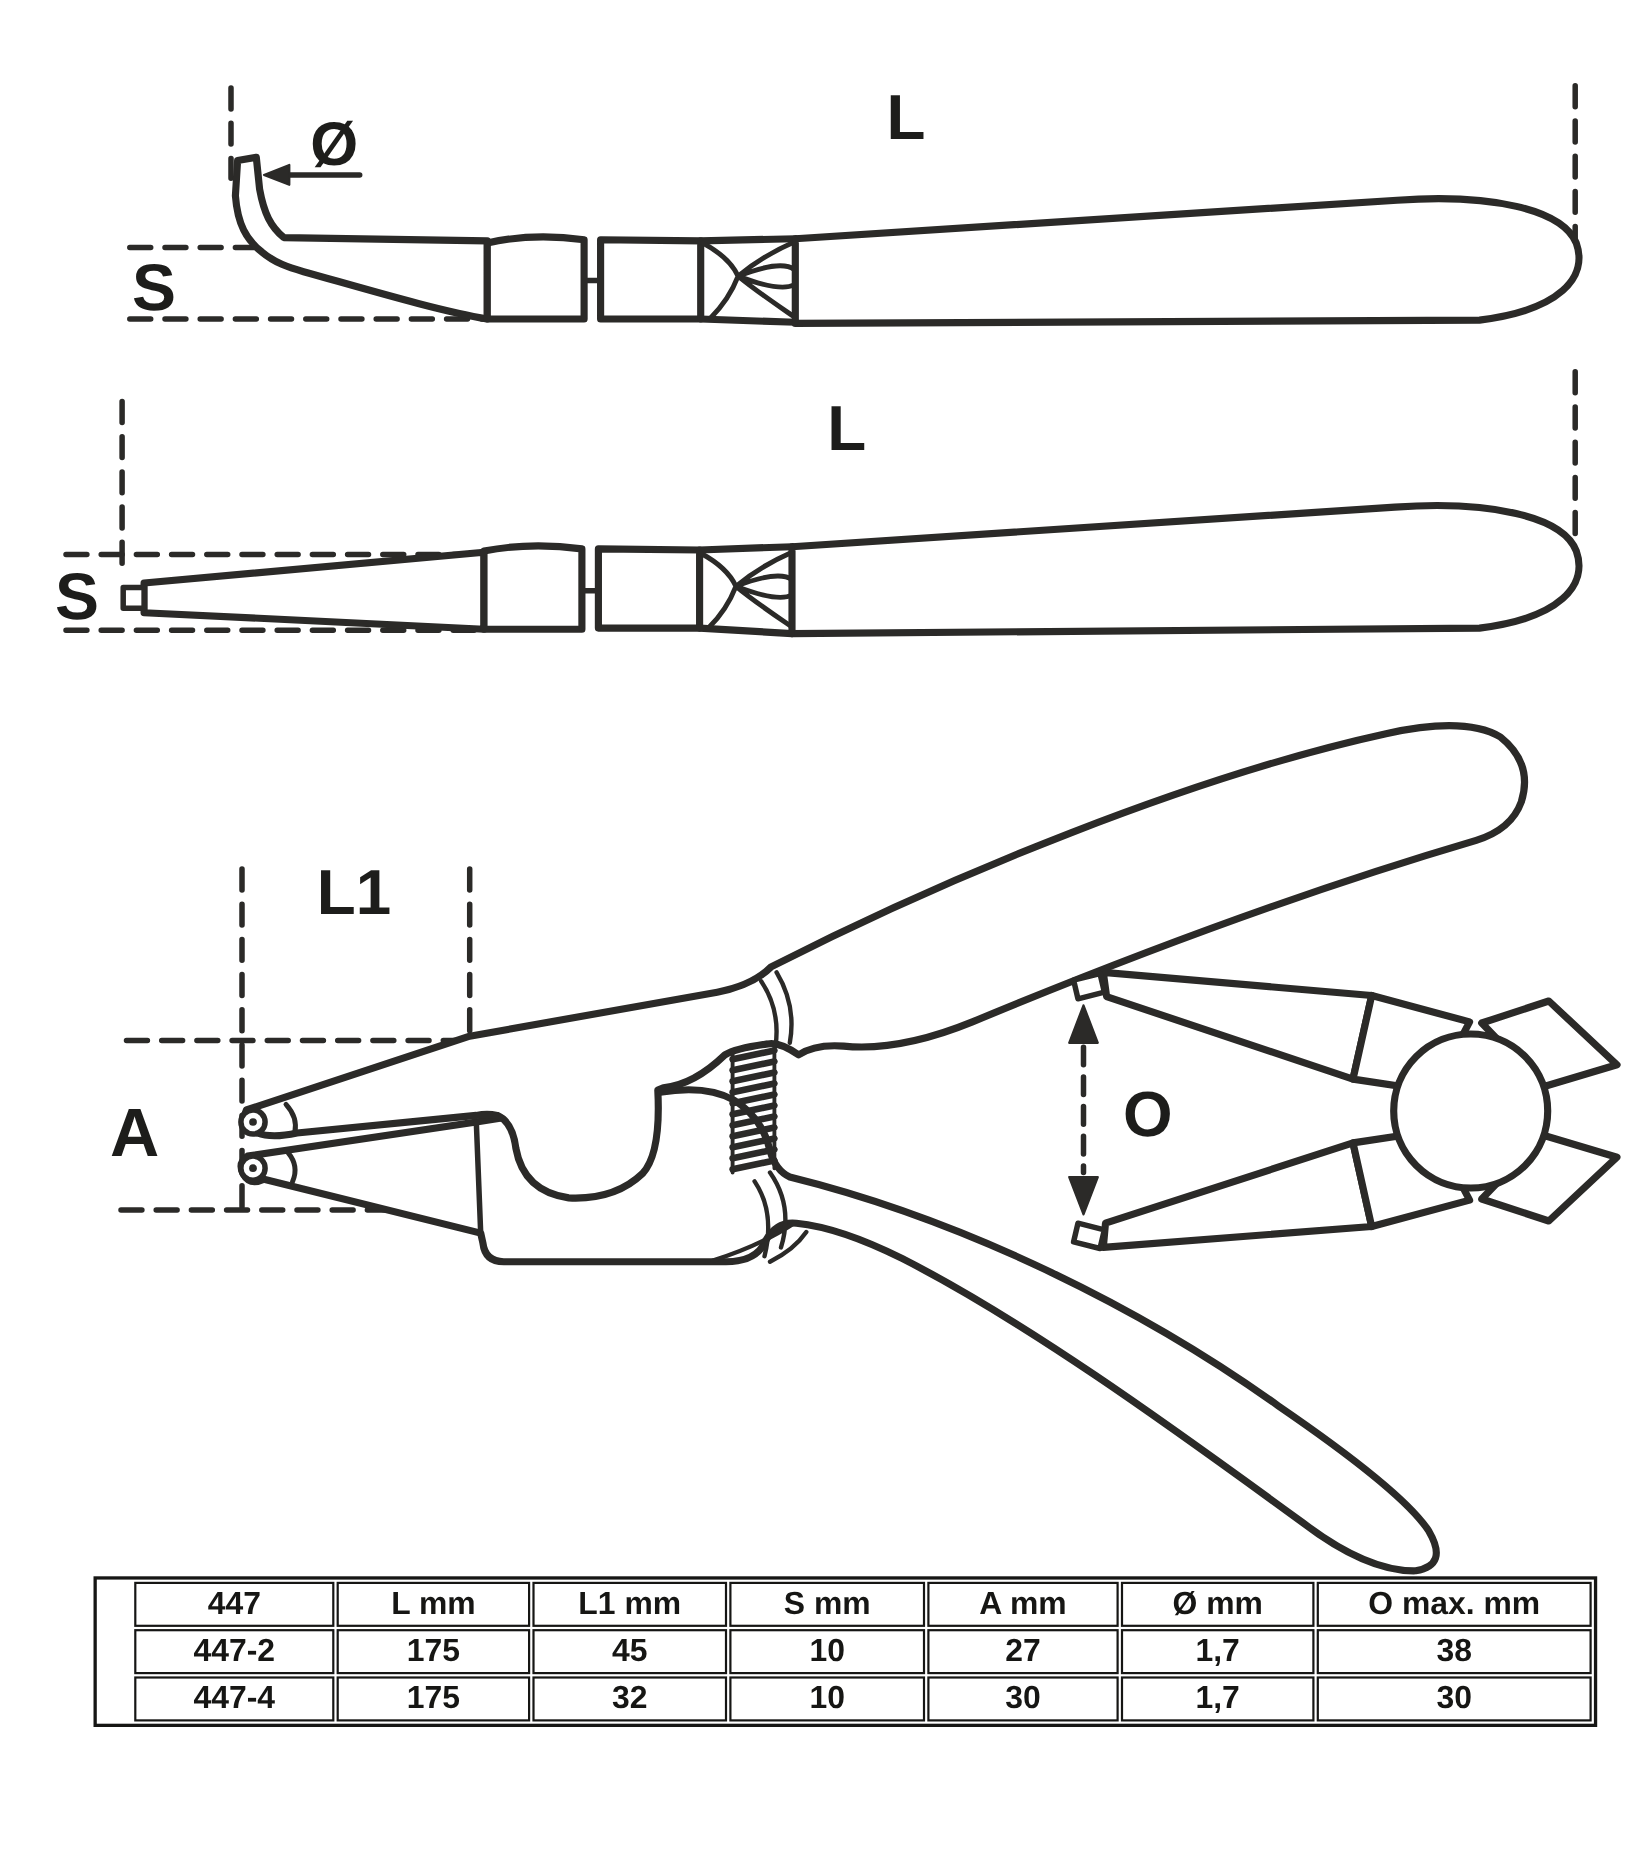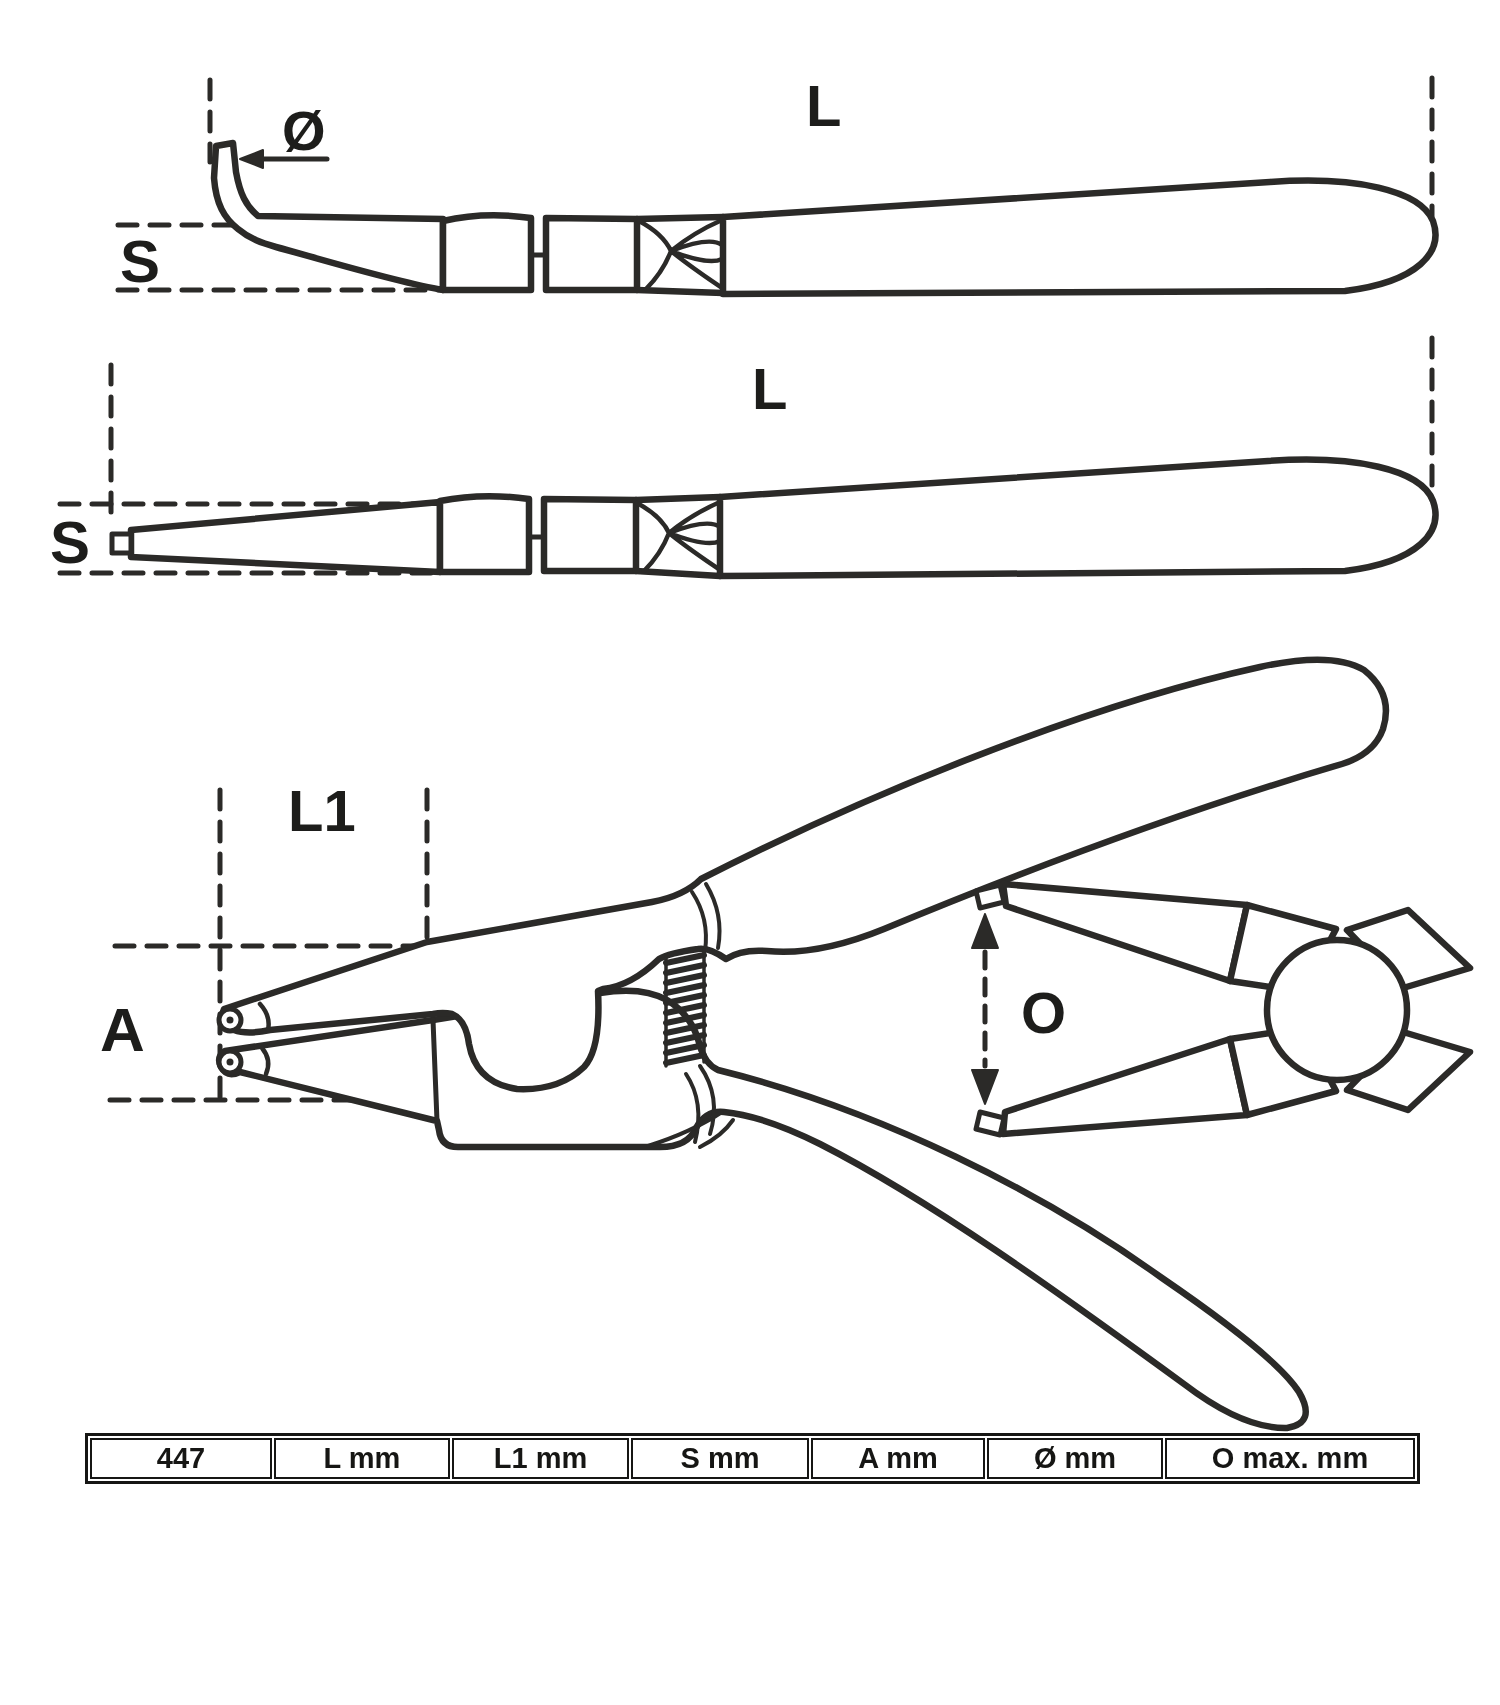--- a/index.html
+++ b/index.html
@@ -3,21 +3,21 @@
 <meta charset="utf-8">
 <style>
   html,body{margin:0;padding:0;background:#ffffff;}
   .canvas{position:relative;width:1500px;height:1705px;background:#ffffff;overflow:hidden;
           font-family:"Liberation Sans",sans-serif;}
   .canvas svg{position:absolute;left:0;top:0;}
   .dim-label{font-family:"Liberation Sans",sans-serif;font-weight:bold;fill:#1d1d1b;}
   table.spec{position:absolute;left:85px;top:1433px;width:1333px;table-layout:fixed;
              border-collapse:separate;border-spacing:2px;background:#ffffff;
              border:3px solid #161614;color:#161614;
-             font-family:"Liberation Sans",sans-serif;font-weight:700;font-size:29px;}
+             font-family:"Liberation Sans",sans-serif;font-weight:700;font-size:29px;padding-left:32px;}
   table.spec th,table.spec td{border:2px solid #161614;text-align:center;vertical-align:middle;
              padding:0;height:37px;font-weight:700;overflow:hidden;white-space:nowrap;}
 </style>
 </head>
 <body>
 
 <div class="canvas">
 
 <svg width="1500" height="1705" viewBox="0 0 1500 1705" fill="none" stroke="#2b2a28" stroke-width="6.5" stroke-linecap="round" stroke-linejoin="round">
 
@@ -159,16 +159,34 @@
   <tbody>
     <tr>
       <th>447</th>
       <th>L mm</th>
       <th>L1 mm</th>
       <th>S mm</th>
       <th>A mm</th>
       <th>Ø mm</th>
       <th>O max. mm</th>
     </tr>
+    <tr>
+      <td>447-2</td>
+      <td>175</td>
+      <td>45</td>
+      <td>10</td>
+      <td>27</td>
+      <td>1,7</td>
+      <td>38</td>
+    </tr>
+    <tr>
+      <td>447-4</td>
+      <td>175</td>
+      <td>32</td>
+      <td>10</td>
+      <td>30</td>
+      <td>1,7</td>
+      <td>30</td>
+    </tr>
   </tbody>
 </table>
 
 </div>
 
 </body></html>

